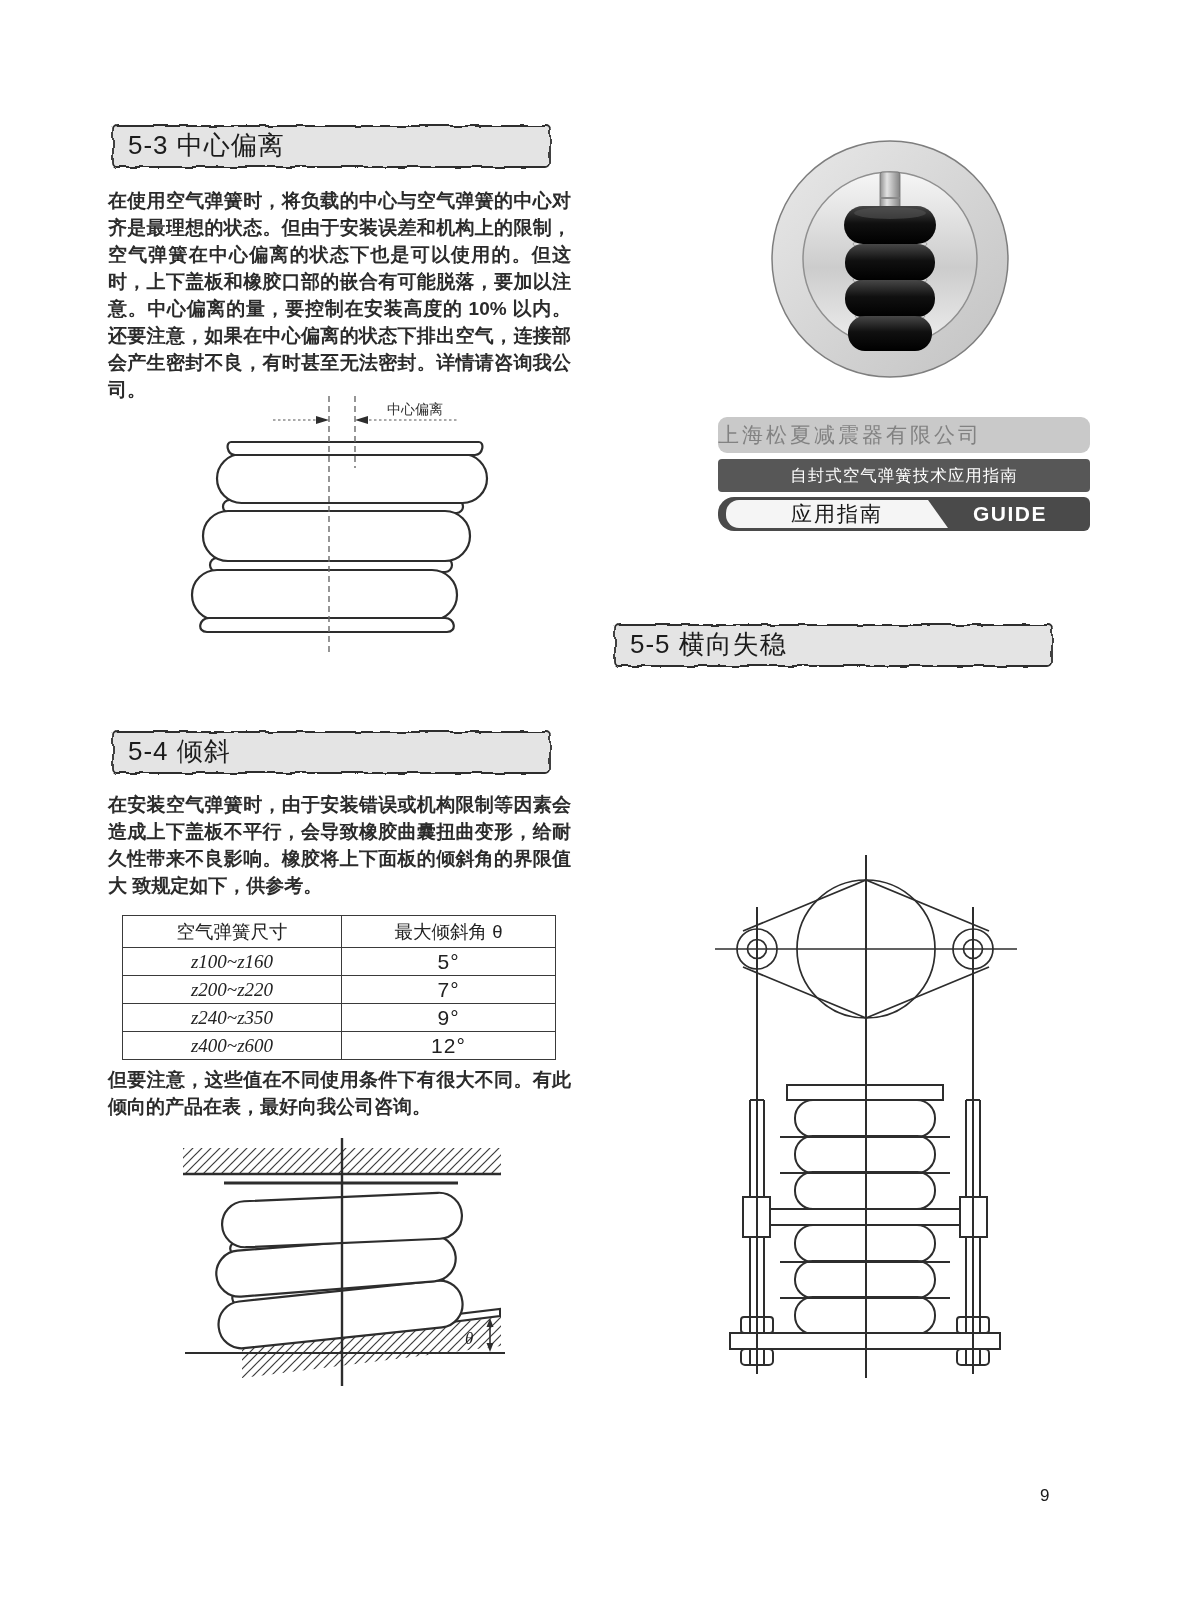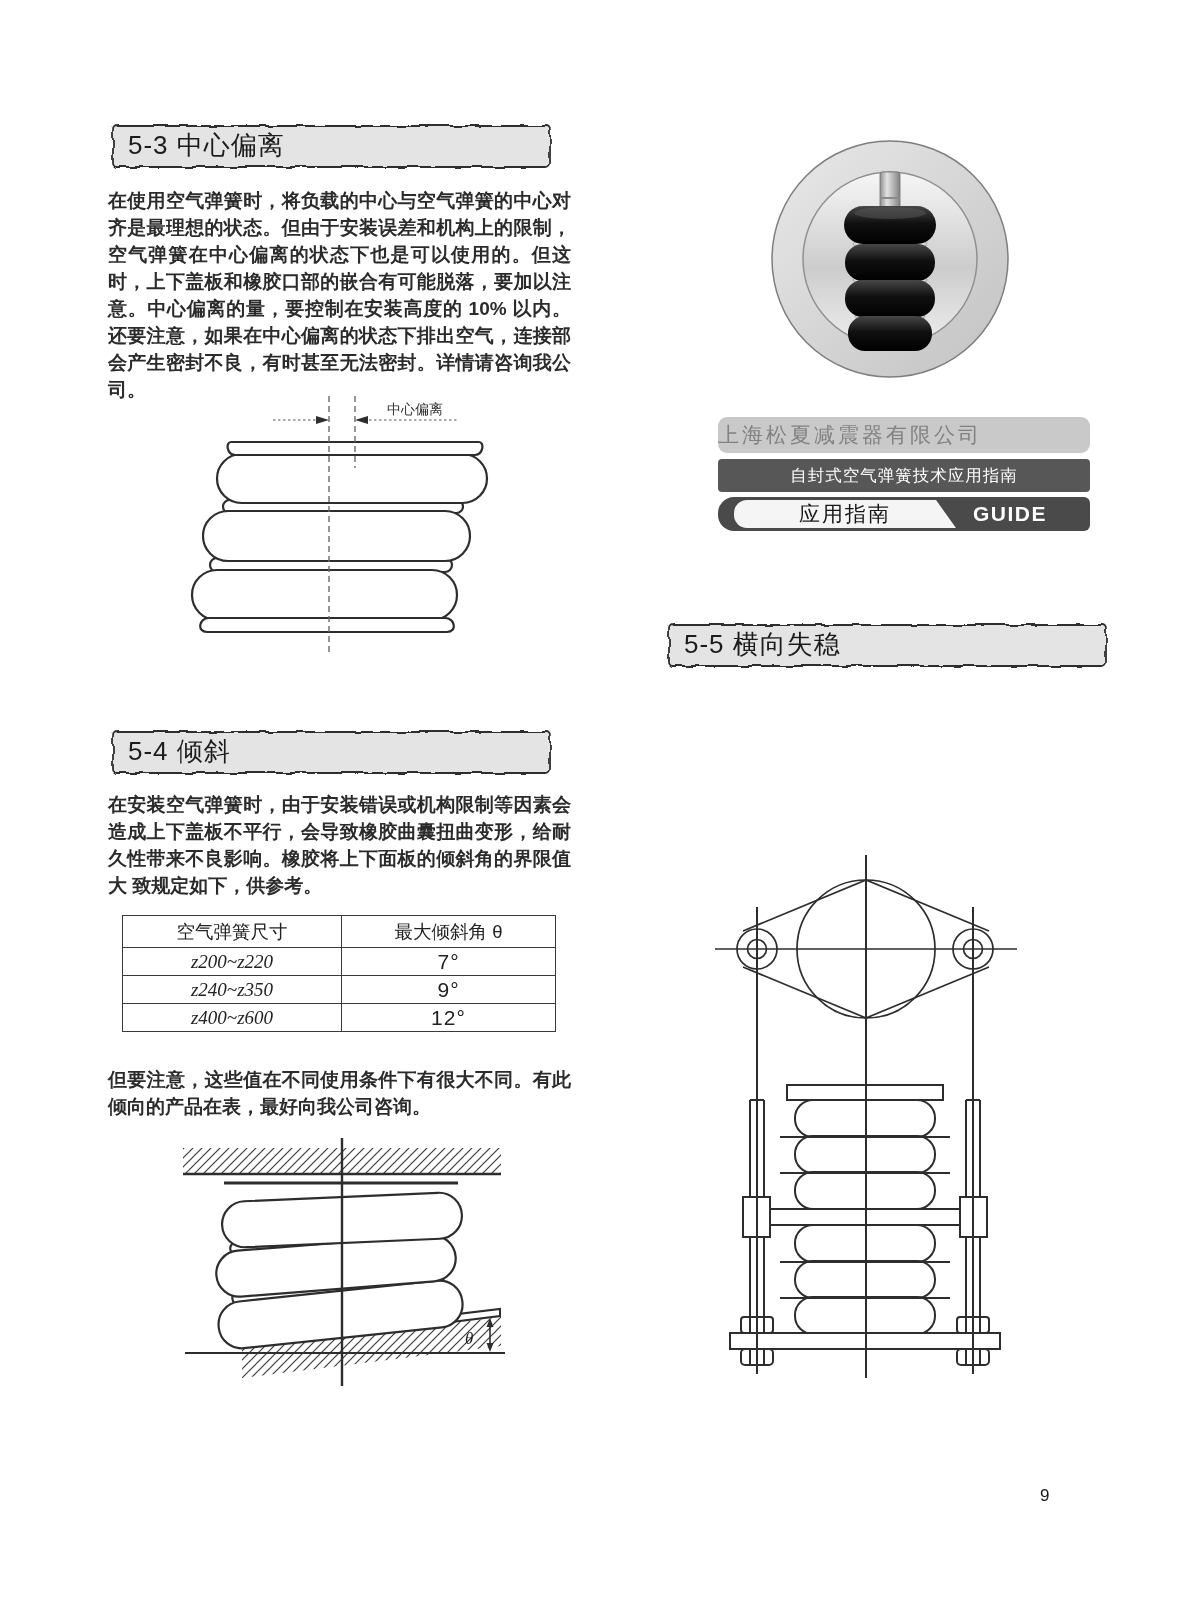--- a/index.html
+++ b/index.html
@@ -17,21 +17,21 @@
 
   
   .banner-light{position:absolute;left:718px;top:417px;width:372px;height:36px;
     background:#c9c9c9;border-radius:9px;display:flex;align-items:center;justify-content:flex-start;
     color:#828282;font-size:21px;letter-spacing:3px;}
   .banner-dark{position:absolute;left:718px;top:459px;width:372px;height:33px;
     background:#575757;border-radius:4px;display:flex;align-items:center;justify-content:center;
     color:#ffffff;font-size:16.5px;letter-spacing:1px;}
   .guide-tab{position:absolute;left:718px;top:497px;width:372px;height:34px;
     background:#4a4a4a;border-radius:16px 6px 6px 16px;}
-  .guide-tab-light{position:absolute;left:16px;top:3px;bottom:3px;width:222px;background:#f5f5f5;
+  .guide-tab-light{position:absolute;left:8px;top:3px;bottom:3px;width:222px;background:#f5f5f5;
     clip-path:polygon(0 0,91% 0,100% 100%,0 100%);border-radius:13px 0 0 13px;
     display:flex;align-items:center;justify-content:center;font-size:21px;color:#161616;letter-spacing:2px;}
   .guide-tab-right{position:absolute;right:0;top:0;height:100%;width:160px;
     display:flex;align-items:center;justify-content:center;color:#ffffff;font-weight:bold;
     font-size:21px;letter-spacing:1.5px;}
 
   
   .tilt-table{position:absolute;left:122px;top:915px;border-collapse:collapse;background:#fff;}
   .tilt-table th,.tilt-table td{border:1.7px solid #3a3a3a;text-align:center;padding:0;}
   .tilt-table th{width:218px;height:31px;font-weight:normal;font-size:18.5px;color:#222;}
@@ -135,21 +135,21 @@
   </div>
   <div class="guide-tab">
     <div class="guide-tab-light">
       <span>应用指南</span>
     </div>
     <div class="guide-tab-right">
       <span>GUIDE</span>
     </div>
   </div>
 
-  <div class="wavy-header" style="left:664px;top:620px;">
+  <div class="wavy-header" style="left:610px;top:620px;">
     <svg class="wavy-bg" viewBox="0 0 447 51" preserveAspectRatio="none">
       <rect class="wavy-rect" x="5" y="5" width="437" height="41" rx="4" filter="url(#wavy)"></rect>
     </svg>
     <span class="wavy-title">5-5  横向失稳</span>
   </div>
 
 
   <svg class="diagram" style="left:680px;top:822px;" width="420" height="560" viewBox="0 0 420 560">
 
     <g stroke="#2d2d2d" stroke-width="1.7" fill="none">
@@ -216,20 +216,24 @@
 
   <table class="tilt-table">
     <thead>
       <tr>
         <th>空气弹簧尺寸</th>
         <th>最大倾斜角 θ</th>
       </tr>
     </thead>
     <tbody>
       <tr>
+        <td class="size-cell">z100~z160</td>
+        <td class="angle-cell">5°</td>
+      </tr>
+      <tr>
         <td class="size-cell">z200~z220</td>
         <td class="angle-cell">7°</td>
       </tr>
       <tr>
         <td class="size-cell">z240~z350</td>
         <td class="angle-cell">9°</td>
       </tr>
       <tr>
         <td class="size-cell">z400~z600</td>
         <td class="angle-cell">12°</td>

